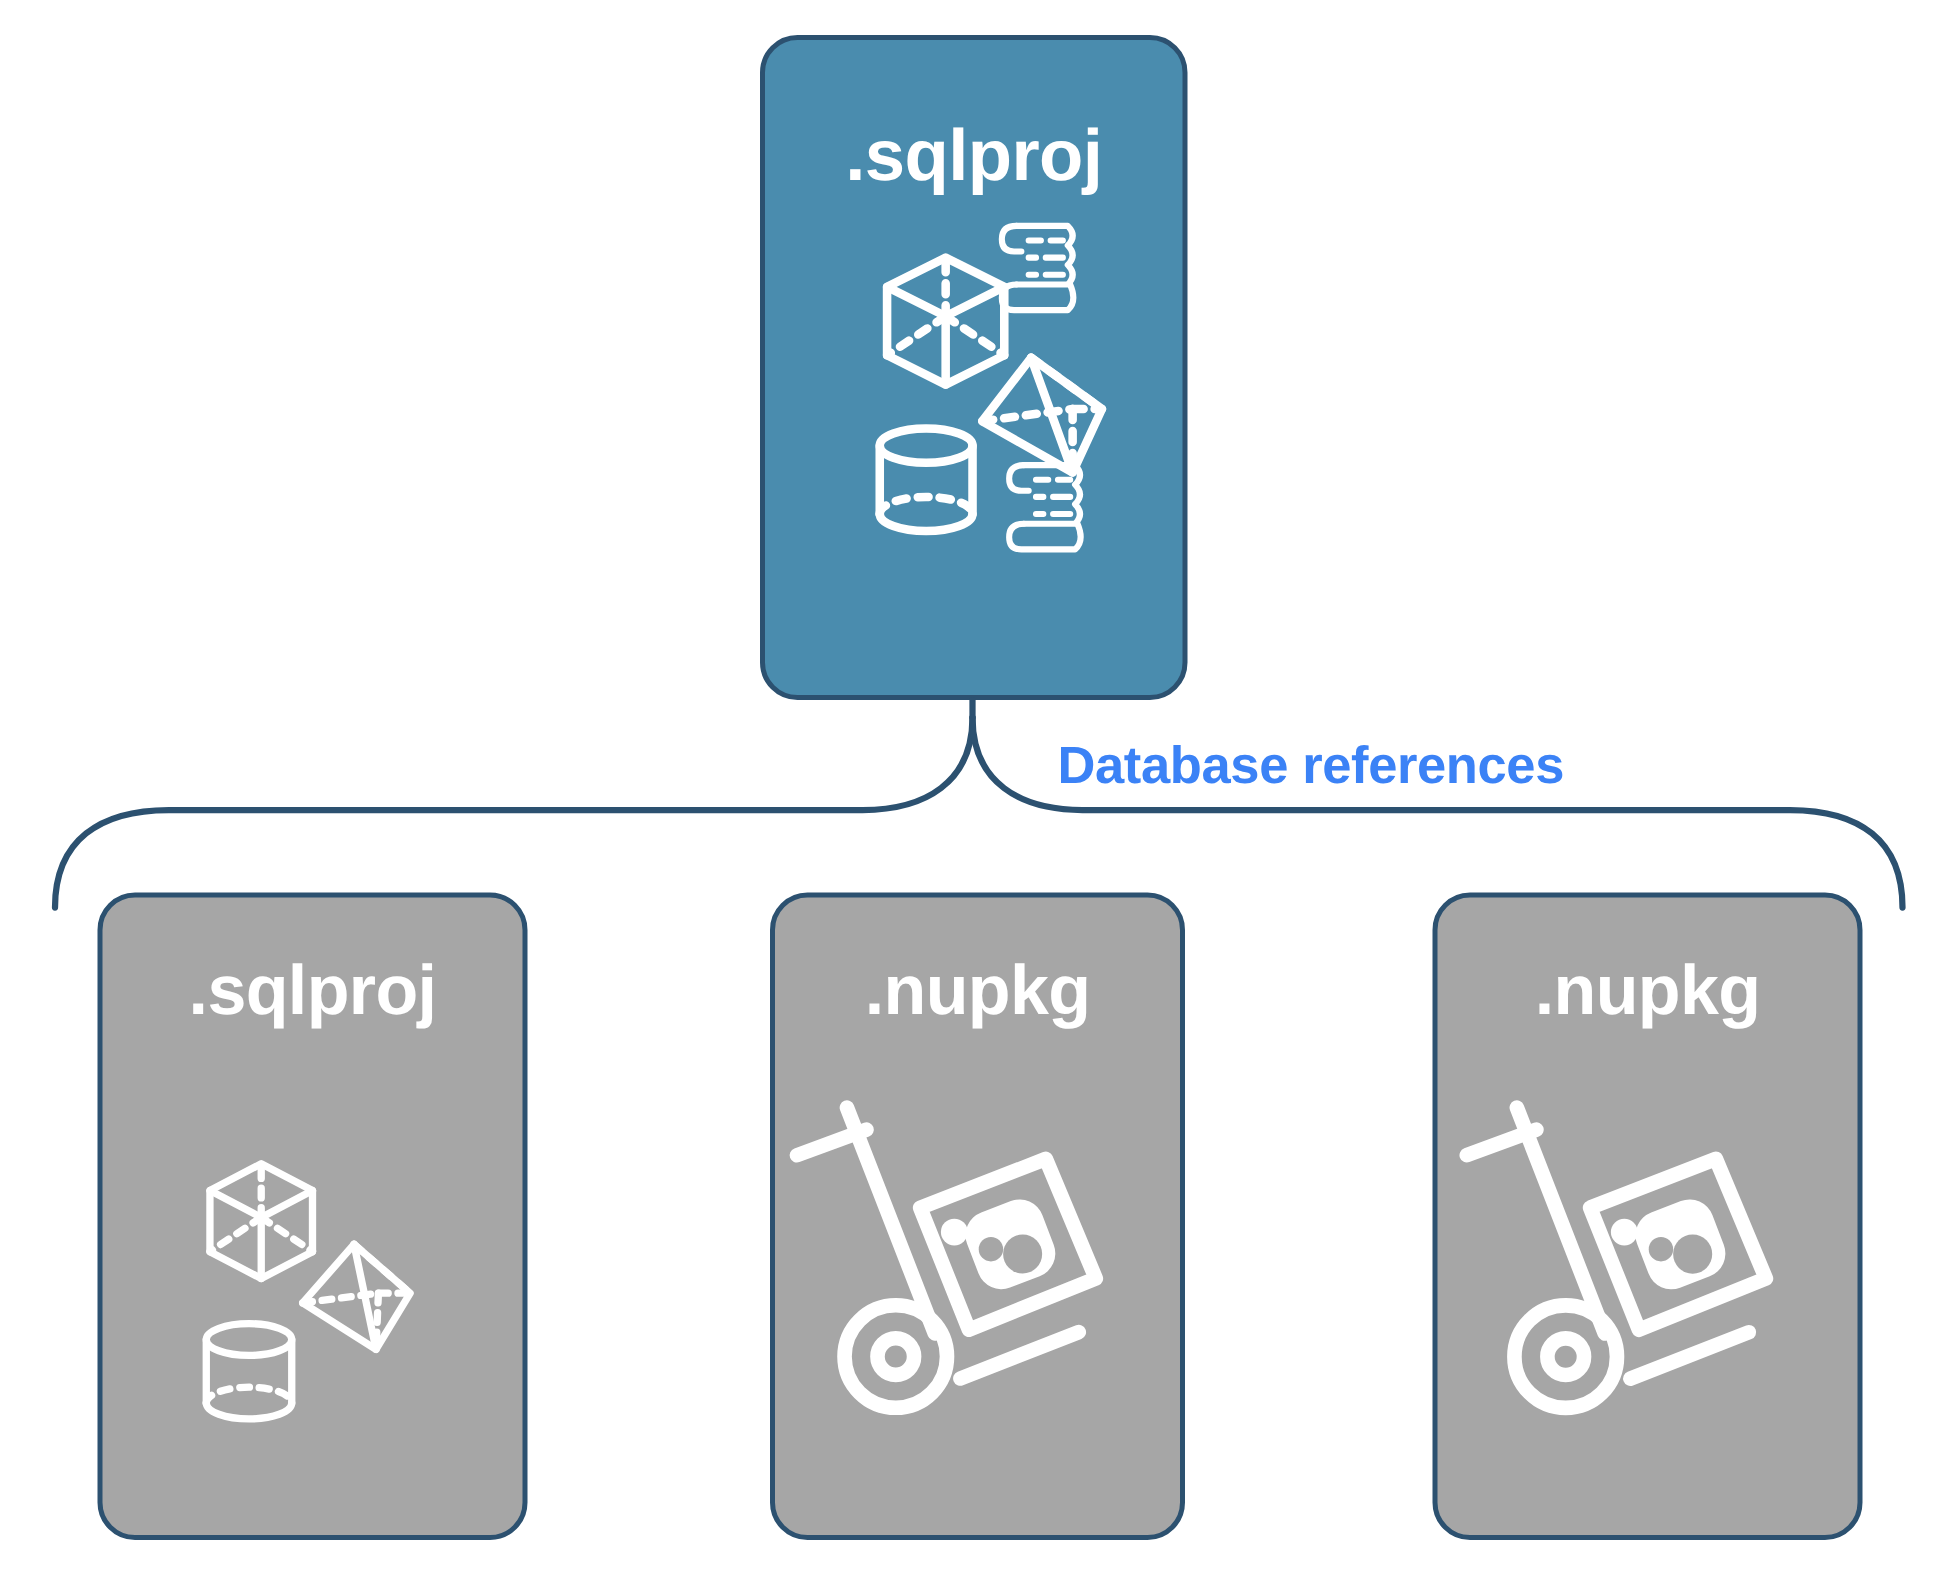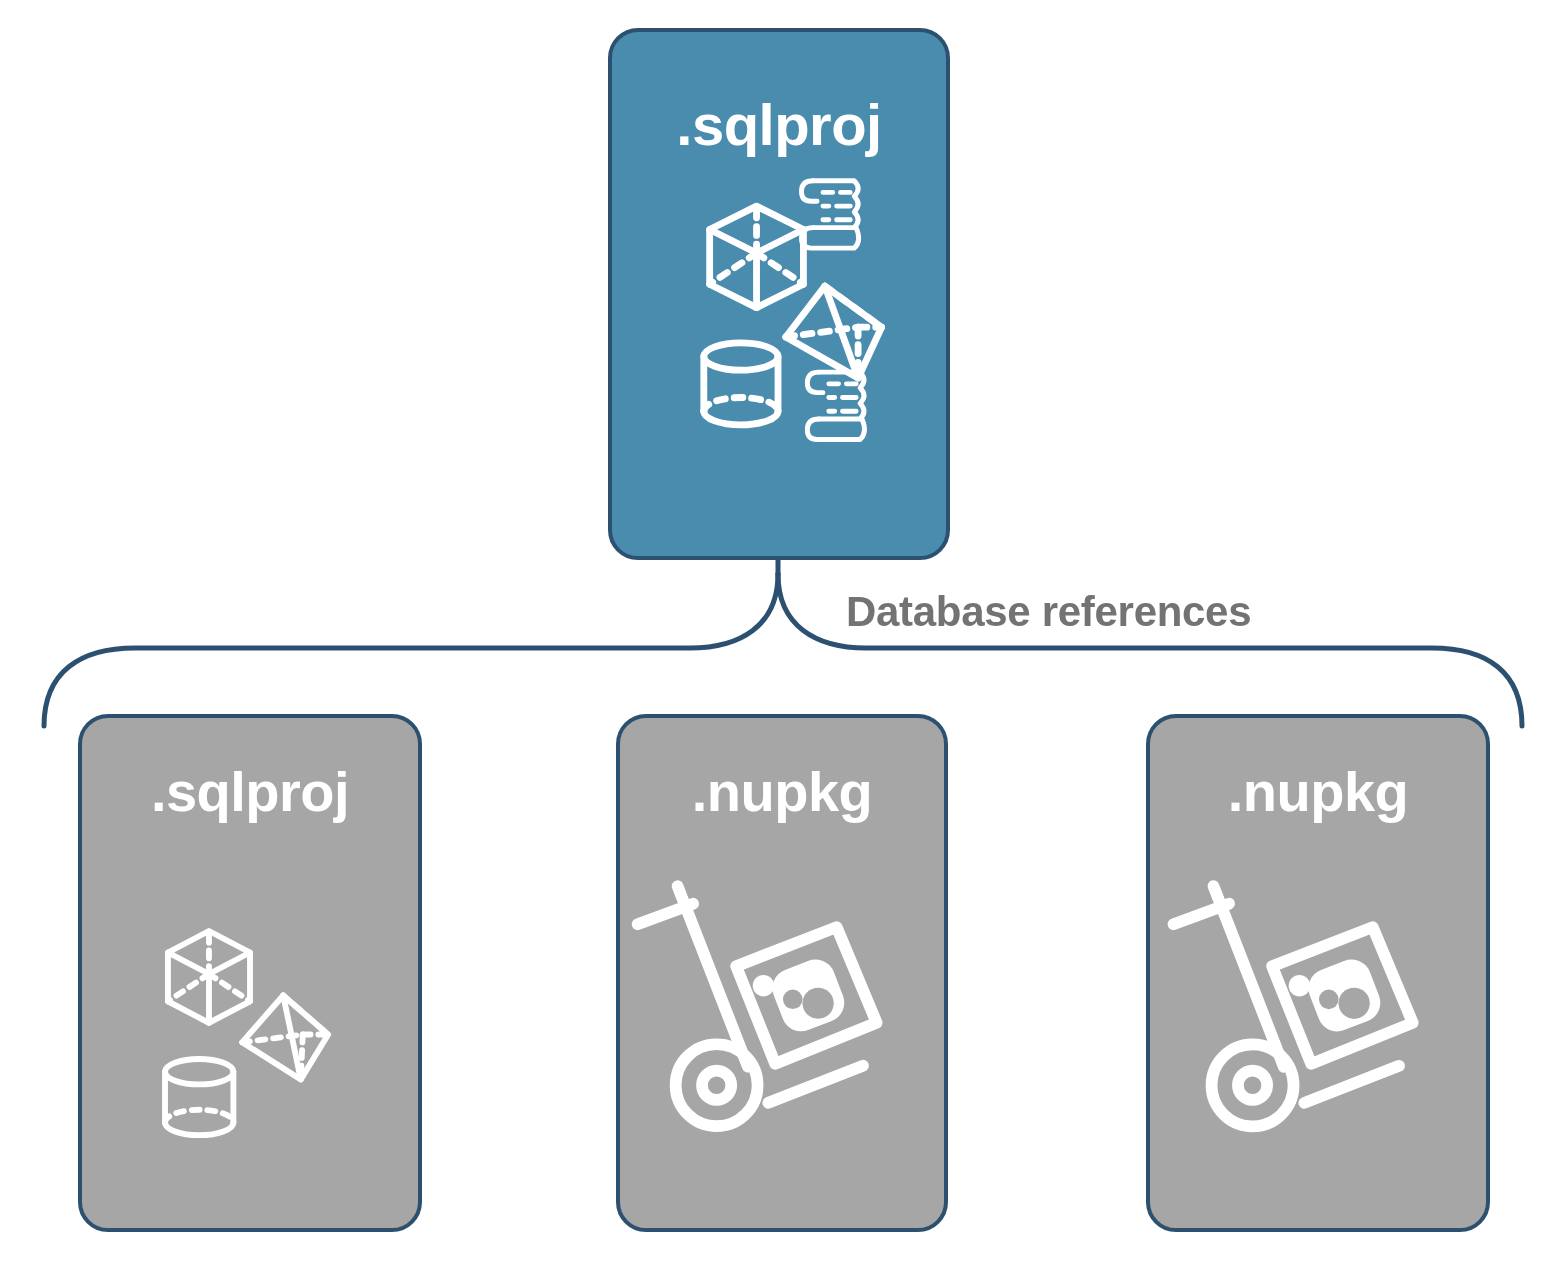--- a/index.html
+++ b/index.html
@@ -96,21 +96,21 @@
     width: 1566px;
     height: 1274px;
   }
 
   #brace-label {
     position: absolute;
     left: 846px;
     top: 588px;
     font-size: 42px;
     font-weight: bold;
-    color: #737373;
+    color: #3b82f6;
     white-space: nowrap;
     letter-spacing: -0.3px;
   }
 </style>
 </head>
 <body>
 
 <div id="diagram-root">
 
   <div class="card blue" id="card-sqlproj-root">

